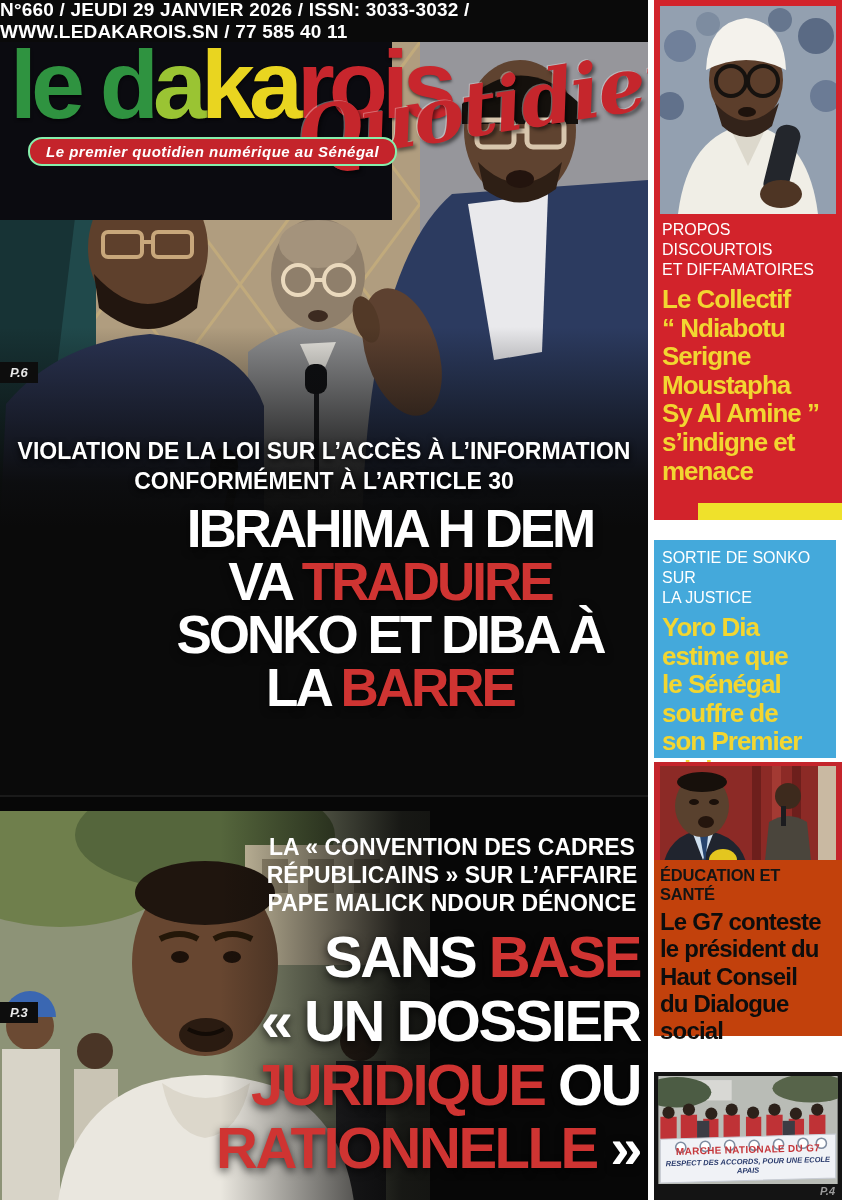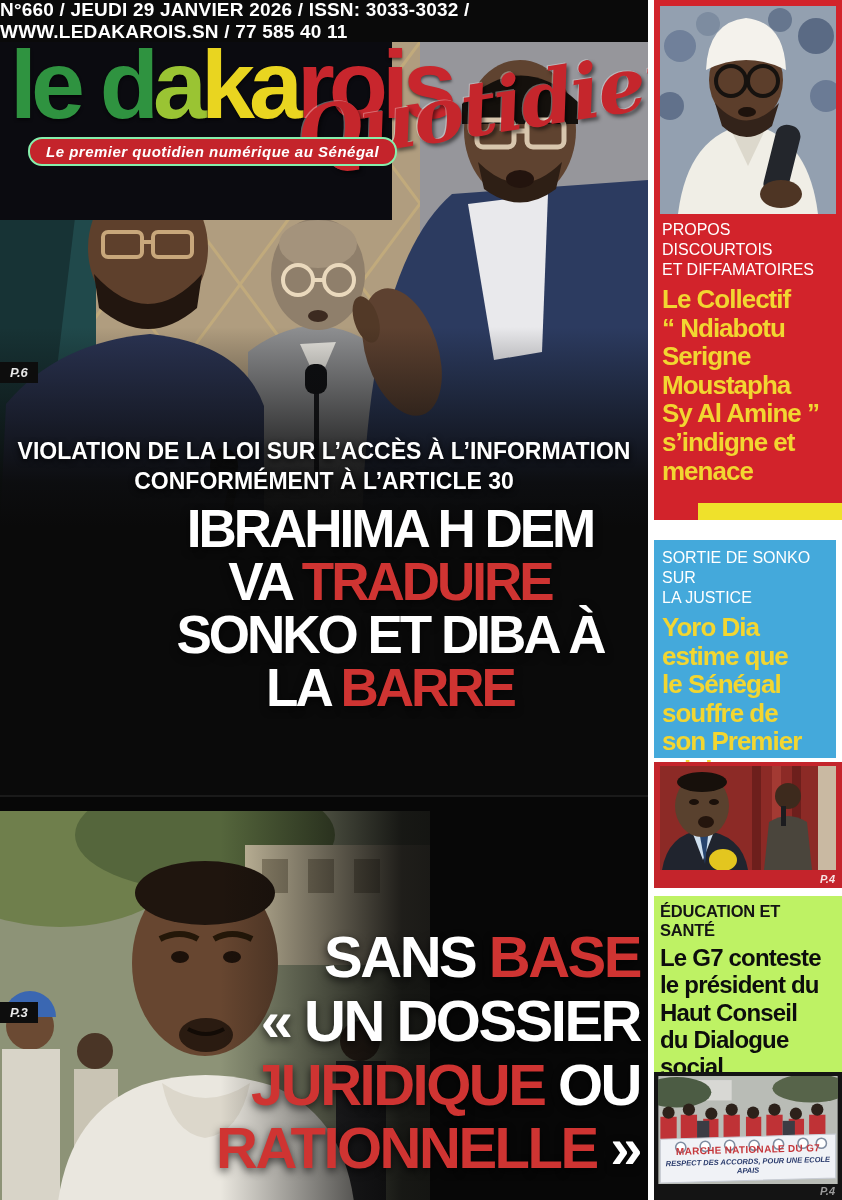--- a/index.html
+++ b/index.html
@@ -46,21 +46,21 @@
   
   .story-red{left:654px;top:0;width:188px;height:520px;background:var(--red);}
   .story-red .photo{margin:6px 6px 4px 6px;}
   .kicker-w{color:#fff;font-size:16px;font-weight:normal;line-height:1.25;padding:2px 8px;}
   .headline-y{color:var(--yellow);font-size:26px;font-weight:bold;line-height:1.1;letter-spacing:-1px;padding:3px 8px;}
   .yellow-strip{position:absolute;bottom:0;left:0;width:188px;height:17px;background:#efe12b;color:#8c1d1f;
     font-size:12px;font-style:italic;font-weight:bold;text-align:right;padding:1px 8px;margin-left:44px;}
   .story-blue{left:654px;top:540px;width:182px;height:218px;background:var(--blue);padding-top:6px;}
   .photo-yoro{left:654px;top:762px;width:188px;height:126px;background:#c4242b;padding:4px;}
   .ptag-light{position:absolute;bottom:3px;right:7px;color:#f6e3e3;font-size:11px;font-style:italic;font-weight:bold;}
-  .story-g7{left:654px;top:896px;width:188px;height:176px;background:#bef264;padding-top:4px;}
+  .story-g7{left:654px;top:860px;width:188px;height:176px;background:#c2410c;padding-top:4px;}
   .kicker-dark{color:#141414;font-size:16.5px;font-weight:bold;padding:2px 6px;letter-spacing:-.2px;}
   .headline-dark{color:#0d0d0d;font-size:24px;font-weight:bold;line-height:1.14;letter-spacing:-.8px;padding:2px 6px;}
   .photo-march{left:654px;top:1072px;width:188px;height:128px;background:#141414;padding:4px;}
   .banner1{position:absolute;left:6px;width:176px;top:72px;text-align:center;color:#c5383c;
     font-size:10px;font-weight:bold;letter-spacing:.3px;transform:rotate(-1.5deg);}
   .banner2{position:absolute;left:6px;width:176px;top:85px;text-align:center;color:#2c3d6e;
     font-size:7.5px;font-weight:bold;font-style:italic;transform:rotate(-1.5deg);}
   .ptag-gray{position:absolute;bottom:3px;right:7px;color:#9a9a9a;font-size:11px;font-style:italic;font-weight:bold;}
 </style>
 </head>
@@ -177,20 +177,23 @@
         <ellipse cx="180" cy="146" rx="9" ry="6" fill="#1c110a"></ellipse>
         <ellipse cx="232" cy="146" rx="9" ry="6" fill="#1c110a"></ellipse>
         <ellipse cx="206" cy="224" rx="27" ry="17" fill="#2a1b11"></ellipse>
         <path d="M188 218 Q206 228 224 218" stroke="#120b06" stroke-width="4" fill="none"></path>
         <path d="M58 391 Q70 302 142 274 Q205 254 270 274 Q342 302 354 391 Z" fill="#eae7df"></path>
         <path d="M162 272 Q205 302 250 272 Q240 322 205 327 Q172 322 162 272 Z" fill="#dcd7cb"></path>
       </svg>
     </div>
     <div class="abs bl-fade"></div>
     <div class="abs page-tag tag-p3">P.3</div>
+    <div class="abs conv-kicker pre">LA « CONVENTION DES CADRES
+RÉPUBLICAINS » SUR L’AFFAIRE
+PAPE MALICK NDOUR DÉNONCE</div>
     <div class="abs conv-headline">
         <div class="seg-line"><span class="c-w">SANS </span><span class="c-r">BASE</span></div>
         <div class="seg-line"><span class="c-w">« UN DOSSIER</span></div>
         <div class="seg-line"><span class="c-r">JURIDIQUE</span><span class="c-w"> OU</span></div>
         <div class="seg-line"><span class="c-r">RATIONNELLE</span><span class="c-w"> »</span></div>
       </div>
   </div>
 
   <div class="abs story-red">
     <div class="photo">

